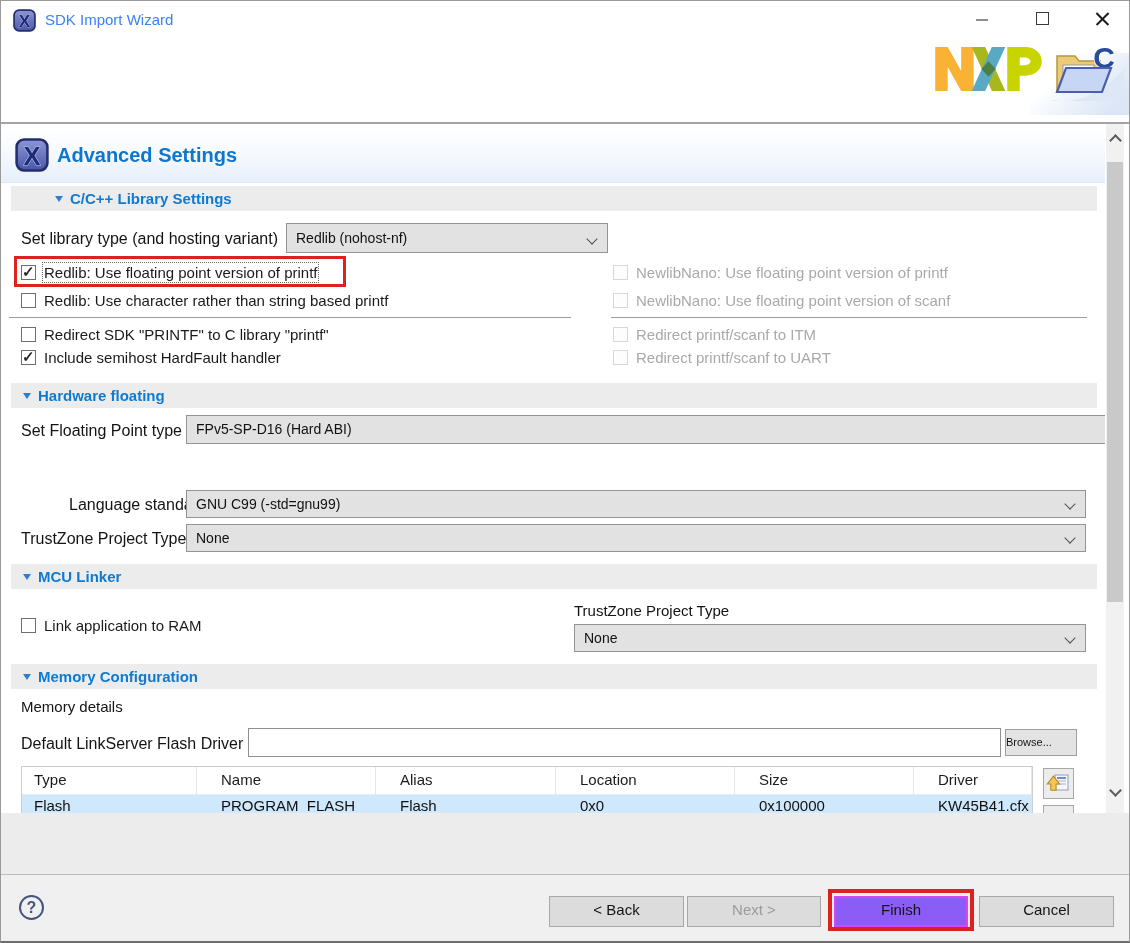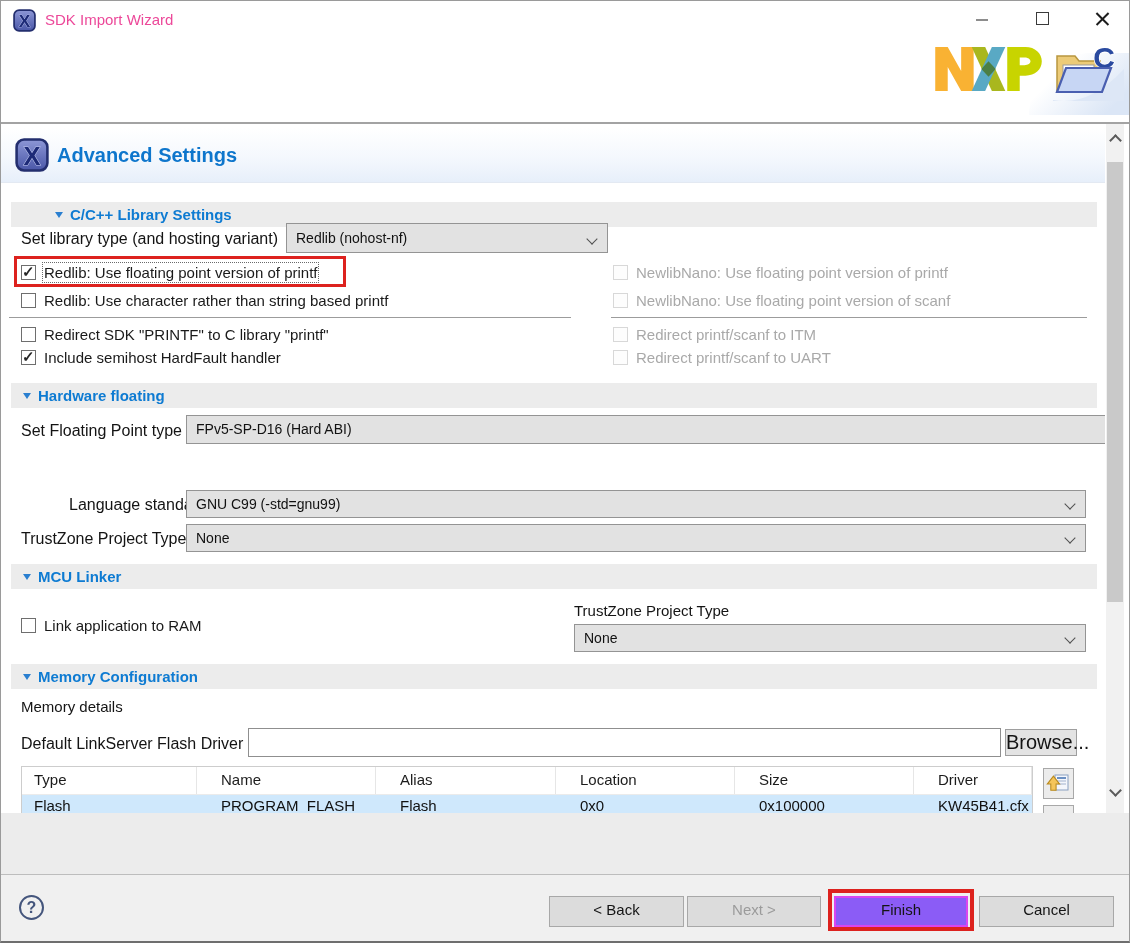--- a/index.html
+++ b/index.html
@@ -3,21 +3,21 @@
 <meta charset="utf-8">
 <style>
   html,body{margin:0;padding:0;background:#fff;}
   *{font-family:"Liberation Sans",sans-serif;}
   .win{position:relative;width:1130px;height:943px;background:#fff;border:1px solid #9a9a9a;
        border-bottom:2px solid #6e6e6e;box-sizing:border-box;overflow:hidden;}
 
   
   .titlebar{position:absolute;left:0;top:0;right:0;height:40px;background:#fff;}
   .appicon{position:absolute;left:12px;top:8px;width:23px;height:23px;}
-  .wintitle{position:absolute;left:44px;top:10px;font-size:15px;color:#ec4899;white-space:nowrap;}
+  .wintitle{position:absolute;left:44px;top:10px;font-size:15px;color:#3b82f6;white-space:nowrap;}
   .wc{position:absolute;top:2px;width:46px;height:32px;cursor:default;}
   .wc-min{left:958px;} .wc-max{left:1018px;} .wc-close{left:1078px;}
   .wc-min i{display:block;width:12px;height:2px;background:#8d8d8d;margin:16px auto 0;}
   .wc-max i{display:block;width:11px;height:11px;border:1.4px solid #3a3a3a;margin:9px auto 0;}
   .wc-close .x1,.wc-close .x2{position:absolute;left:15px;top:15px;width:17px;height:1.8px;background:#1d1d1d;}
   .wc-close .x1{transform:rotate(45deg);} .wc-close .x2{transform:rotate(-45deg);}
 
   
   .swoosh{position:absolute;right:0;top:52px;width:100px;height:62px;
           background:linear-gradient(135deg,rgba(219,230,246,0) 30%,#dbe6f6 85%);
@@ -51,21 +51,21 @@
   .cb.checked::after{content:"\2713";position:absolute;left:0px;top:-4px;font-size:15px;font-weight:bold;color:#262626;}
   .cbrow.disabled{color:#a9a9a9;}
   .cbrow.disabled .cb{border-color:#d8d8d8;background:#fdfdfd;}
   .focusdots{outline:1px dotted #6a6a6a;outline-offset:1px;}
   .hsep{position:absolute;height:1px;background:#9c9c9c;}
 
   .redbox{position:absolute;border:3px solid #dd221e;box-sizing:border-box;pointer-events:none;z-index:40;}
   .redbox2{position:absolute;border:4px solid #dd221e;box-sizing:border-box;pointer-events:none;z-index:40;}
 
   .txt{position:absolute;border:1px solid #8f8f8f;background:#fff;font-size:14px;padding:0 6px;box-sizing:border-box;}
-  .smallbtn{position:absolute;background:#e3e3e3;border:1px solid #9e9e9e;font-size:20px;color:#141414;
+  .smallbtn{position:absolute;background:#e3e3e3;border:1px solid #9e9e9e;font-size:11px;color:#141414;
             text-align:left;box-sizing:border-box;}
 
   
   .tbl{position:absolute;left:20px;top:642px;width:1012px;border:1px solid #cdcdcd;border-bottom:none;
        background:#fff;box-sizing:border-box;}
   .trow{display:flex;font-size:15px;gap:12px;}
   .thead{height:27px;line-height:26px;border-bottom:1px solid #ebebeb;color:#1c1c1c;}
   .thead .tcell{border-right:1px solid #e6e6e6;}
   .tdata{height:26px;line-height:22px;background:#cfe8fc;color:#111;}
   .tcell{padding-left:12px;box-sizing:border-box;white-space:nowrap;overflow:hidden;}
@@ -148,21 +148,21 @@
           <stop offset="0" stop-color="#8d97d6"></stop>
               <stop offset="1" stop-color="#4a57a8"></stop>
             </linearGradient>
           </defs>
         <rect x="1.5" y="1.5" width="29" height="29" rx="7" fill="url(#g2)" stroke="#232e6e" stroke-width="2.4"></rect>
         <text x="16" y="25" text-anchor="middle" font-size="24" font-weight="bold" fill="#1d2a77" stroke="#bcc4ec" stroke-width="1" paint-order="stroke">X</text>
       </svg>
       <span class="advtitle">Advanced Settings</span>
     </div>
 
-    <div class="secbar" style="top:78px;padding-left:44px;">
+    <div class="secbar" style="top:62px;padding-left:44px;">
       <span class="tri"></span><span>C/C++ Library Settings</span>
     </div>
 
     <div class="flabel" style="left:20px;top:106px;">Set library type (and hosting variant)</div>
     <div class="dd" style="left:285px;top:99px;width:322px;height:30px;line-height:28px;">
       <span>Redlib (nohost-nf)</span><span class="chev" style="top:11px;"></span>
     </div>
 
     <div class="redbox" style="left:13px;top:132px;width:332px;height:31px;"></div>
 

